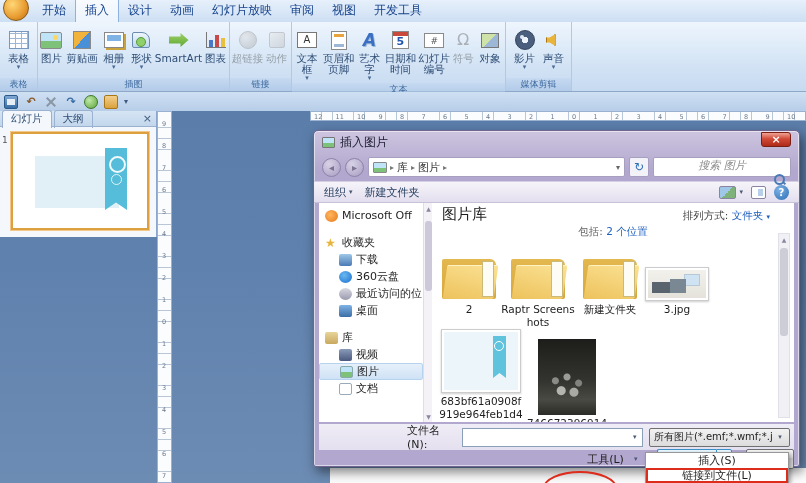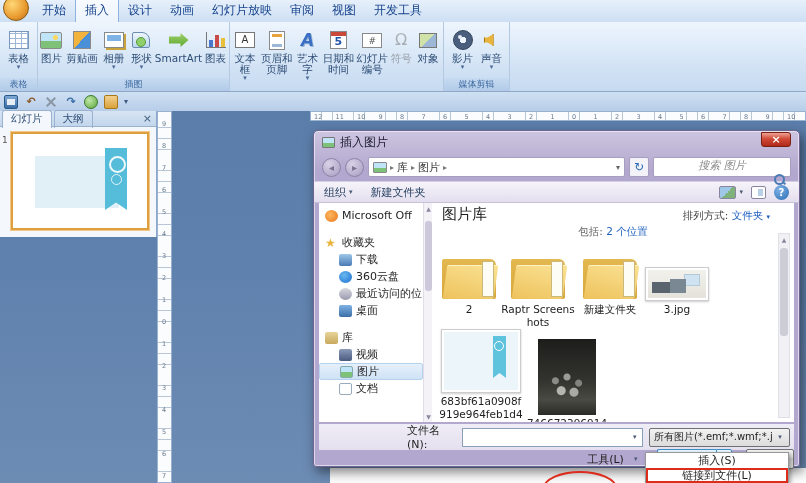--- a/index.html
+++ b/index.html
@@ -158,21 +158,21 @@
             color:#2a6db5; font-size:12px; text-align:center; line-height:18px; }
   .searchbox { width:138px; height:20px; background:#fff; border:1px solid #a79fc0; border-radius:2px;
             display:flex; align-items:center; font-size:11px; font-style:italic; color:#8a8a8a; padding:0 5px;flex-direction:column; }
   .mag { margin-left:auto; position:relative; width:12px; height:12px; }
   .mag::before { content:""; position:absolute; left:1px; top:1px; width:7px; height:7px;
             border:2px solid #4a7ab5; border-radius:50%; }
   .mag::after { content:""; position:absolute; left:9px; top:9px; width:4px; height:2px;
             background:#4a7ab5; transform:rotate(45deg); }
   .dlg-toolbar { height:22px; background:linear-gradient(180deg,#f6f4fa,#e3deee);
             border-top:1px solid #d5cfe4; border-bottom:1px solid #c8c2d8;
-            display:flex; align-items:center; font-size:11px; color:#1e395b; padding:0 10px; gap:6px; }
+            display:flex; align-items:center; font-size:11px; color:#1e395b; padding:0 10px; }
   .tb-item { display:flex; align-items:center; gap:3px; }
   .tb-arrow { font-size:7px; color:#4a5a75; }
   .tb-right { margin-left:auto; display:flex; align-items:center; gap:8px; }
   .views-ico { width:17px; height:13px; border:1px solid #8a84a0; border-radius:2px;
             background:linear-gradient(135deg,#9ec7e8 50%,#7fb27a 50%); }
   .pane-ico { width:15px; height:13px; border:1px solid #8a84a0; border-radius:2px; background:#fff; }
   .pane-ico::after { content:""; position:absolute; right:2px; top:2px; width:5px; height:7px; background:#b8cfe8; }
   .help-ico { width:15px; height:15px; border-radius:50%; background:radial-gradient(circle at 35% 30%,#7fb2e5,#2a6db5);
             color:#fff; font-size:10px; font-weight:bold; text-align:center; line-height:15px; }
   .dlg-body { position:absolute; left:5px; right:5px; top:72px; height:219px; background:#fff; display:flex; }
@@ -339,20 +339,37 @@
                 <i></i>
                 <i></i>
                 <i></i>
               </span>
             </div>
           <span>图表</span>
         </div>
       </div>
       <div class="rgroup-label">插图</div>
     </div>
+    <div class="rgroup" style="width:62px">
+      <div class="rgroup-body">
+        <div class="rbtn dis" style="width:32px">
+          <div class="ricon">
+              <span class="ic ic-globe"></span>
+            </div>
+          <span>超链接</span>
+        </div>
+        <div class="rbtn dis" style="width:26px">
+          <div class="ricon">
+              <span class="ic ic-action"></span>
+            </div>
+          <span>动作</span>
+        </div>
+      </div>
+      <div class="rgroup-label">链接</div>
+    </div>
     <div class="rgroup" style="width:214px">
       <div class="rgroup-body">
         <div class="rbtn" style="width:30px">
           <div class="ricon">
               <span class="ic ic-textbox">A</span>
             </div>
           <span>文本框</span>
           <span class="rarrow">▾</span>
         </div>
         <div class="rbtn" style="width:34px">
@@ -386,20 +403,21 @@
             </div>
           <span>符号</span>
         </div>
         <div class="rbtn" style="width:30px">
           <div class="ricon">
               <span class="ic ic-object"></span>
             </div>
           <span>对象</span>
         </div>
       </div>
+      <div class="rgroup-label">文本</div>
     </div>
     <div class="rgroup" style="width:66px">
       <div class="rgroup-body">
         <div class="rbtn" style="width:30px">
           <div class="ricon">
               <span class="ic ic-movie"></span>
             </div>
           <span>影片</span>
           <span class="rarrow">▾</span>
         </div>

